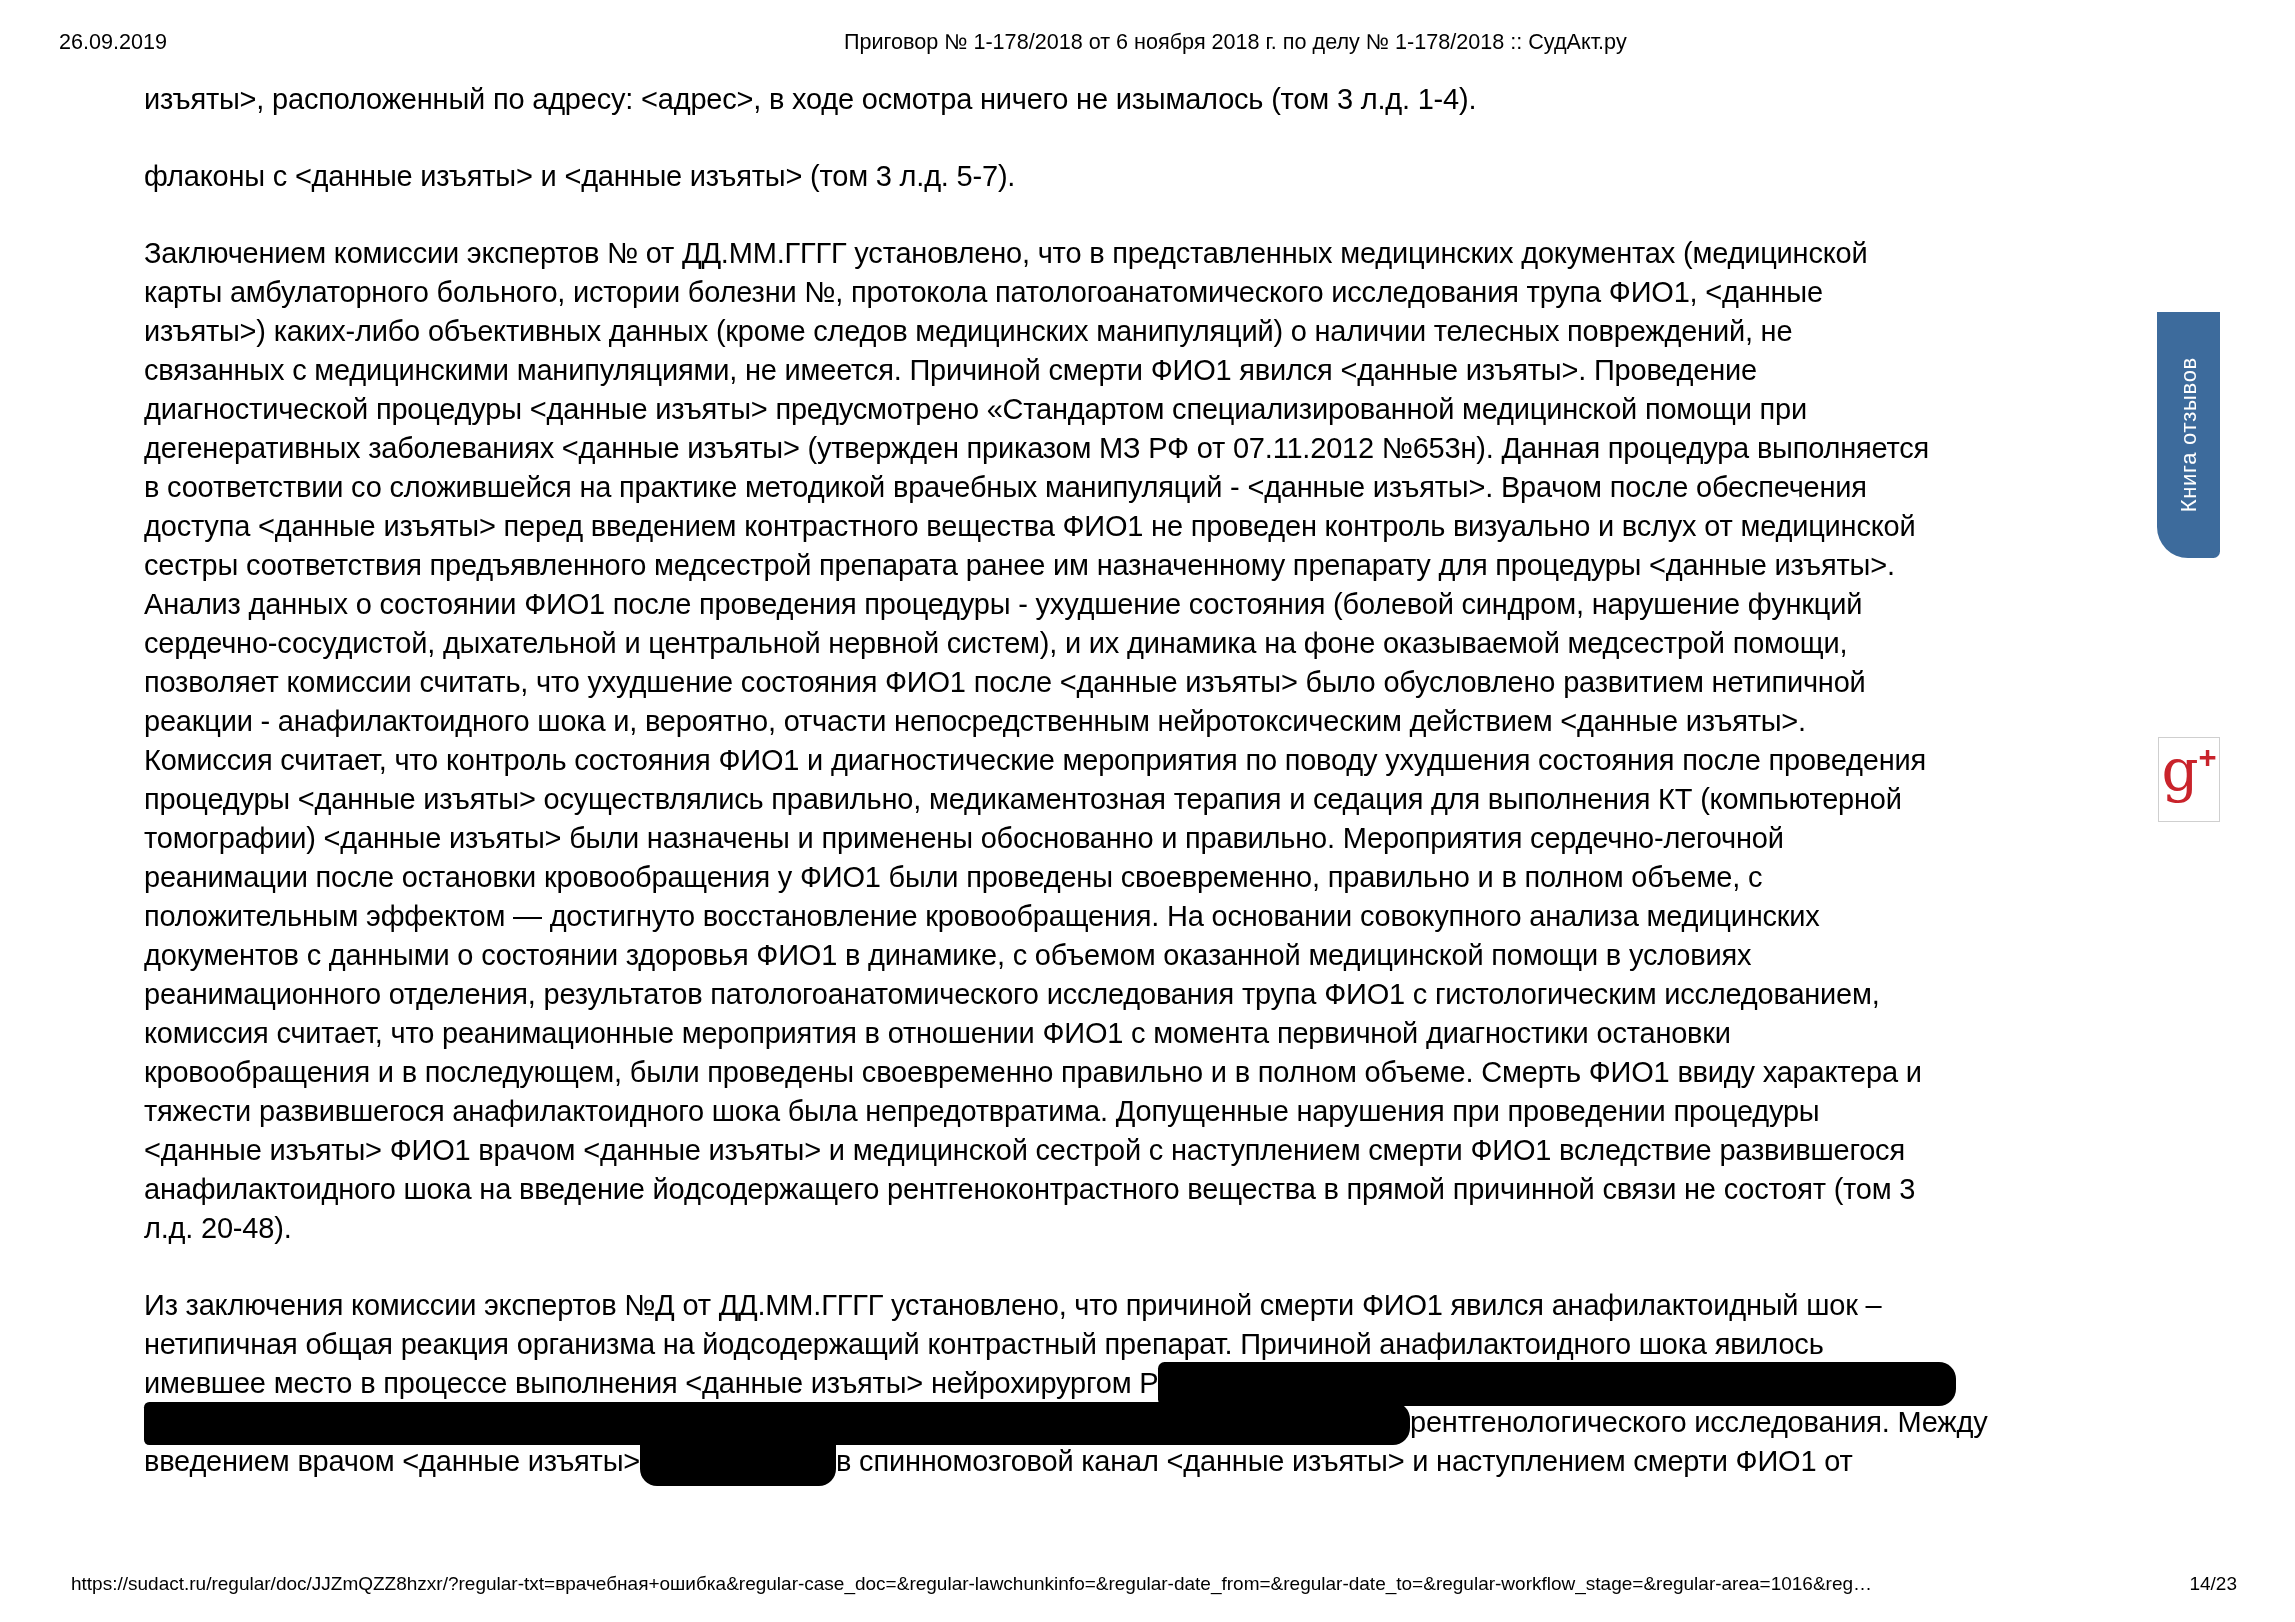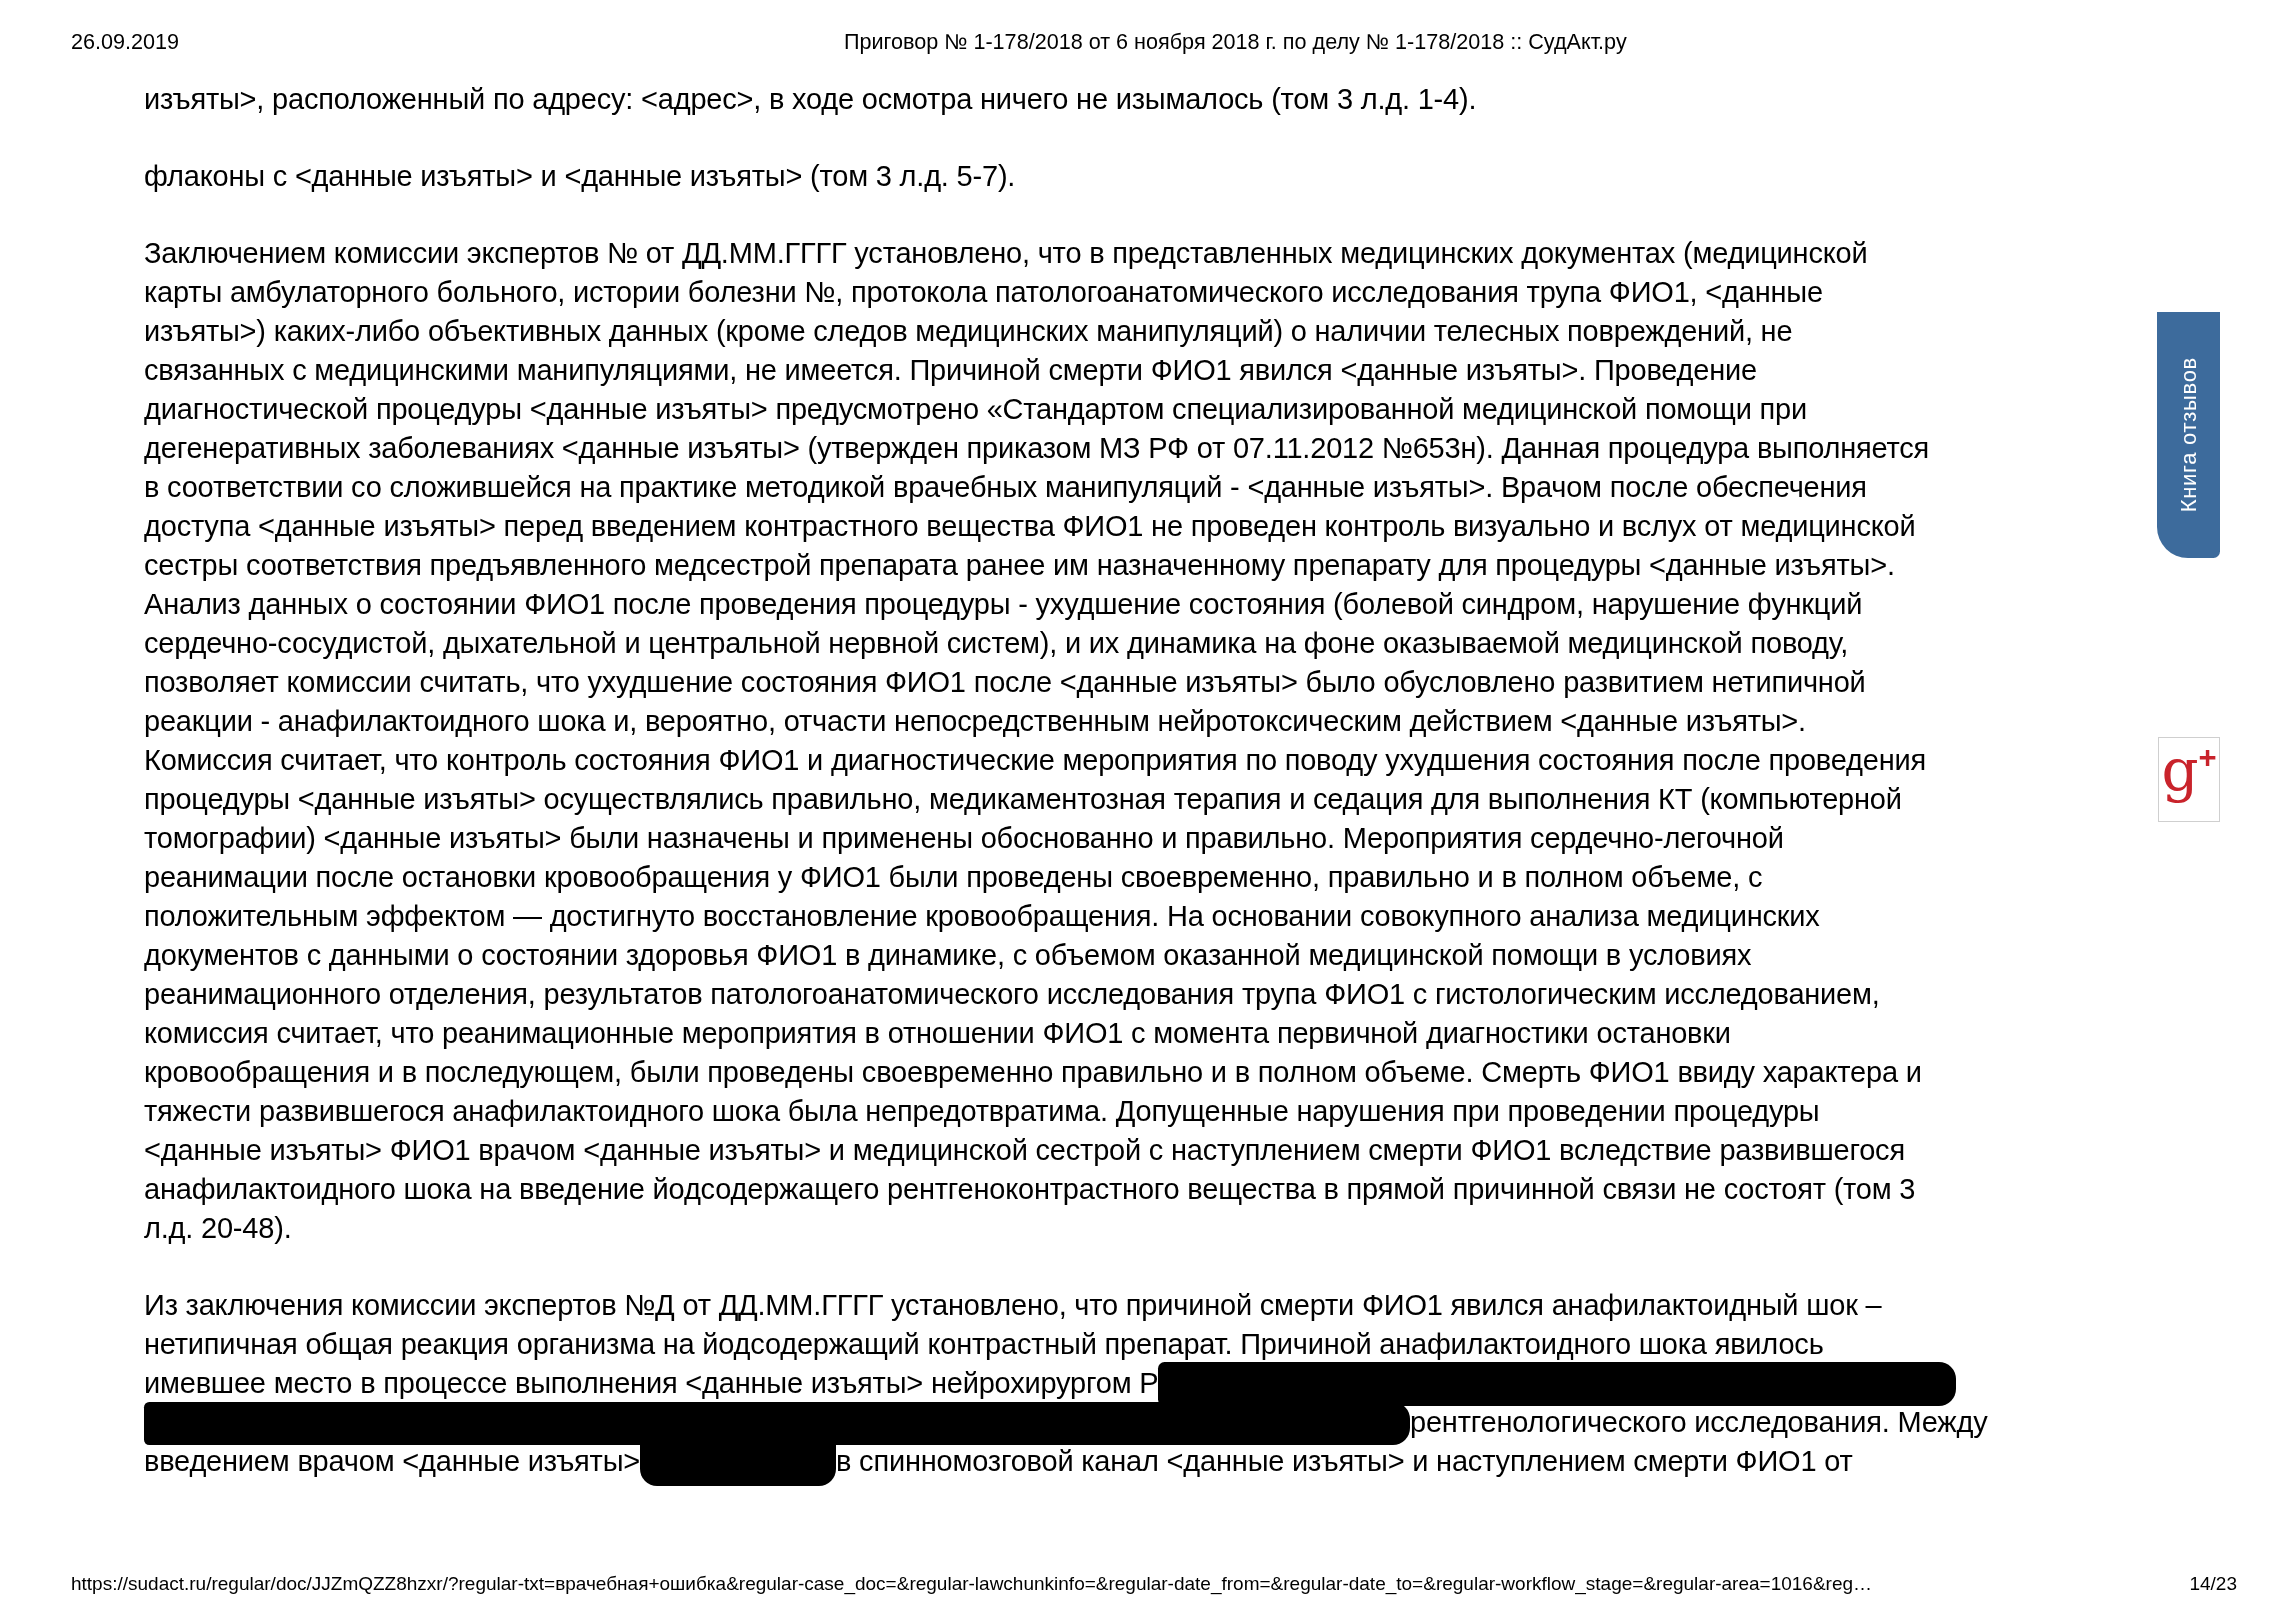--- a/index.html
+++ b/index.html
@@ -1,21 +1,21 @@
 <!DOCTYPE html>
 <html lang="ru" style="font-size:10.5px"><head>
 <meta charset="utf-8">
 <style>
   html,body{margin:0;padding:0;}
   body{
     width:2295px;height:1622px;position:relative;background:#ffffff;
     font-family:"Liberation Sans",sans-serif;color:#000;overflow:hidden;
   }
   
-  .hdr-date{position:absolute;left:71px;top:29px;font-size:21.6px;white-space:nowrap;}
+  .hdr-date{position:absolute;left:59px;top:29px;font-size:21.6px;white-space:nowrap;}
   .hdr-title{position:absolute;left:844px;top:29px;font-size:21.6px;white-space:nowrap;}
   
   #doc-body{position:absolute;left:144px;top:80px;width:1957px;}
   .para{margin:0 0 38px 0;}
   .line{height:39px;line-height:39px;white-space:nowrap;font-size:29px;letter-spacing:-0.2px;}
   .bold{font-weight:normal;}
   .redact{
     display:inline-block;background:#000;vertical-align:middle;
     margin-top:-9.2px;margin-bottom:-9.2px;position:relative;top:-1.3px;
   }
@@ -59,21 +59,21 @@
         <div class="line"><span>Заключением комиссии экспертов № от ДД.ММ.ГГГГ установлено, что в представленных медицинских документах (медицинской</span></div>
         <div class="line"><span>карты амбулаторного больного, истории болезни №, протокола патологоанатомического исследования трупа ФИО1, &lt;данные</span></div>
         <div class="line"><span>изъяты&gt;) каких-либо объективных данных (кроме следов медицинских манипуляций) о наличии телесных повреждений, не</span></div>
         <div class="line"><span>связанных с медицинскими манипуляциями, не имеется. Причиной смерти ФИО1 явился &lt;данные изъяты&gt;. Проведение</span></div>
         <div class="line"><span>диагностической процедуры &lt;данные изъяты&gt; предусмотрено «Стандартом специализированной медицинской помощи при</span></div>
         <div class="line"><span>дегенеративных заболеваниях &lt;данные изъяты&gt; (утвержден приказом МЗ РФ от 07.11.2012 №653н). Данная процедура выполняется</span></div>
         <div class="line"><span>в соответствии со сложившейся на практике методикой </span><span class="bold">врачебных</span><span> манипуляций - &lt;данные изъяты&gt;. </span><span class="bold">Врачом</span><span> после обеспечения</span></div>
         <div class="line"><span>доступа &lt;данные изъяты&gt; перед введением контрастного вещества ФИО1 не проведен контроль визуально и вслух от медицинской</span></div>
         <div class="line"><span>сестры соответствия предъявленного медсестрой препарата ранее им назначенному препарату для процедуры &lt;данные изъяты&gt;.</span></div>
         <div class="line"><span>Анализ данных о состоянии ФИО1 после проведения процедуры - ухудшение состояния (болевой синдром, нарушение функций</span></div>
-        <div class="line"><span>сердечно-сосудистой, дыхательной и центральной нервной систем), и их динамика на фоне оказываемой медицинской поводу,</span></div>
+        <div class="line"><span>сердечно-сосудистой, дыхательной и центральной нервной систем), и их динамика на фоне оказываемой медсестрой помощи,</span></div>
         <div class="line"><span>позволяет комиссии считать, что ухудшение состояния ФИО1 после &lt;данные изъяты&gt; было обусловлено развитием нетипичной</span></div>
         <div class="line"><span>реакции - анафилактоидного шока и, вероятно, отчасти непосредственным нейротоксическим действием &lt;данные изъяты&gt;.</span></div>
         <div class="line"><span>Комиссия считает, что контроль состояния ФИО1 и диагностические мероприятия по поводу ухудшения состояния после проведения</span></div>
         <div class="line"><span>процедуры &lt;данные изъяты&gt; осуществлялись правильно, медикаментозная терапия и седация для выполнения КТ (компьютерной</span></div>
         <div class="line"><span>томографии) &lt;данные изъяты&gt; были назначены и применены обоснованно и правильно. Мероприятия сердечно-легочной</span></div>
         <div class="line"><span>реанимации после остановки кровообращения у ФИО1 были проведены своевременно, правильно и в полном объеме, с</span></div>
         <div class="line"><span>положительным эффектом — достигнуто восстановление кровообращения. На основании совокупного анализа медицинских</span></div>
         <div class="line"><span>документов с данными о состоянии здоровья ФИО1 в динамике, с объемом оказанной медицинской помощи в условиях</span></div>
         <div class="line"><span>реанимационного отделения, результатов патологоанатомического исследования трупа ФИО1 с гистологическим исследованием,</span></div>
         <div class="line"><span>комиссия считает, что реанимационные мероприятия в отношении ФИО1 с момента первичной диагностики остановки</span></div>

